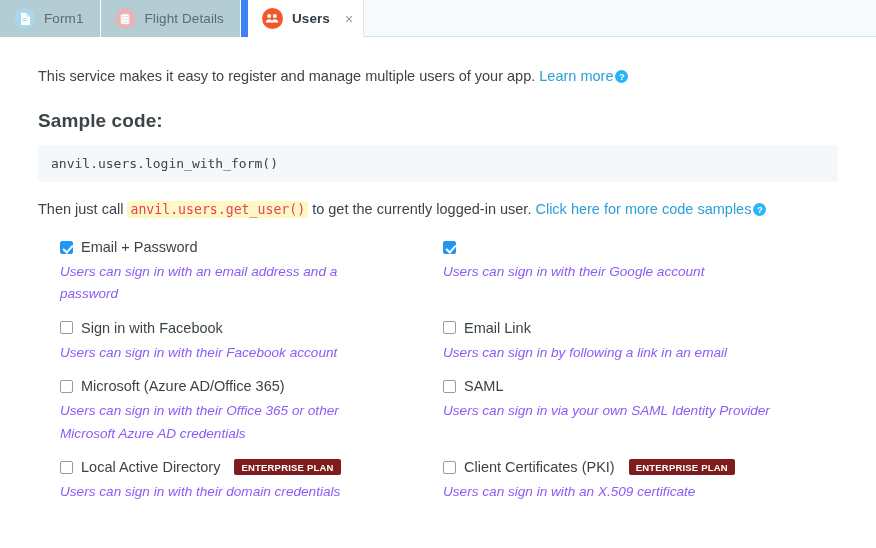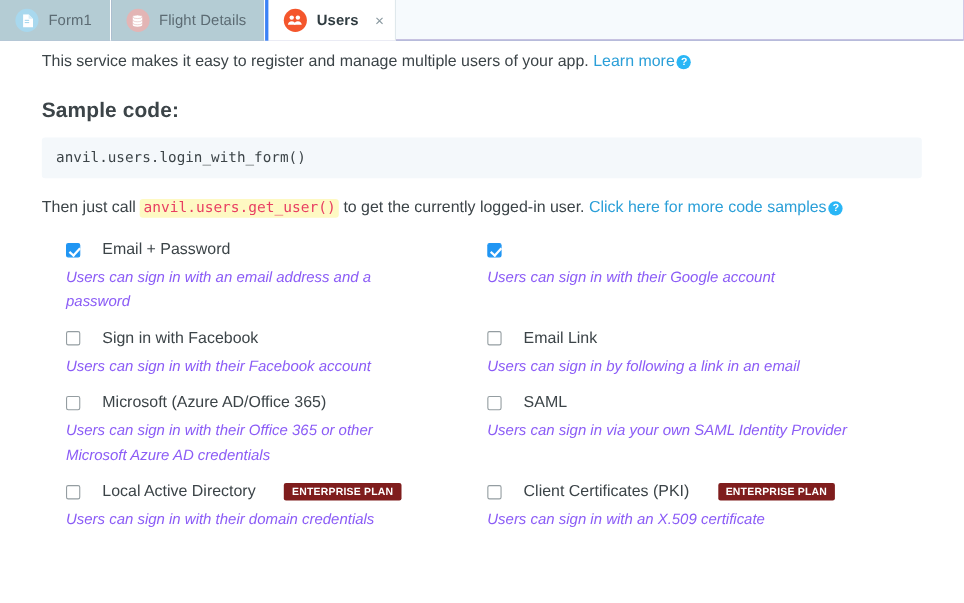--- a/index.html
+++ b/index.html
@@ -27,21 +27,21 @@
     padding: 0 16px 0 14px;
     background: #b4ccd4;
     border-right: 1px solid #ffffff;
     cursor: pointer;
     height: 37px;
     min-width: 100px;
   }
   .tab.active {
     background: #ffffff;
     border-right: 1px solid #dfe8ec;
-    border-left: 3px solid #3b82f6;
+    border-left: 7px solid #3b82f6;
     padding-right: 10px;
   }
   .tab-icon {
     width: 21px; height: 21px;
     border-radius: 50%;
     display: flex; align-items: center; justify-content: center;
     flex: 0 0 auto;
   }
   .tab-icon svg { display: block; }
   .tab-label {
@@ -66,21 +66,21 @@
 
   
   .content {
     padding: 0 38px;
     height: 511px;
     overflow: hidden;
   }
   .intro {
     font-size: 14.5px;
     color: #3c4448;
-    margin-top: 9px;
+    margin-top: 29px;
     line-height: 1.5;
   }
   a.link {
     color: #2b9fd8;
     text-decoration: none;
   }
   .help-icon {
     display: inline-flex;
     align-items: center; justify-content: center;
     width: 13px; height: 13px;
@@ -142,21 +142,21 @@
     column-gap: 0px;
     row-gap: 0px;
     padding-left: 22px;
   }
   .method {
     padding-bottom: 10px;
   }
   .method-head {
     display: flex;
     align-items: center;
-    gap: 20px;
+    gap: 8px;
     height: 24px;
   }
   .cbox {
     width: 13px; height: 13px;
     border: 1px solid #949da1;
     border-radius: 2px;
     background: #ffffff;
     flex: 0 0 auto;
     cursor: pointer;
     position: relative;

